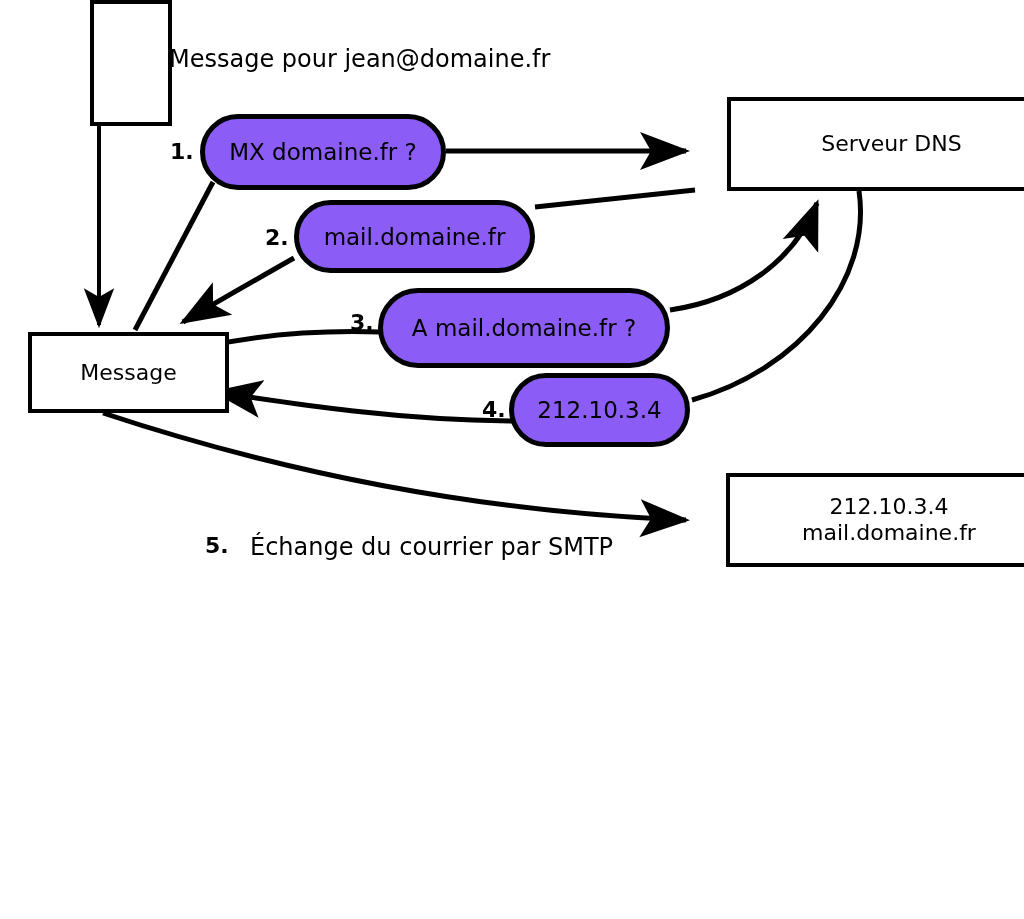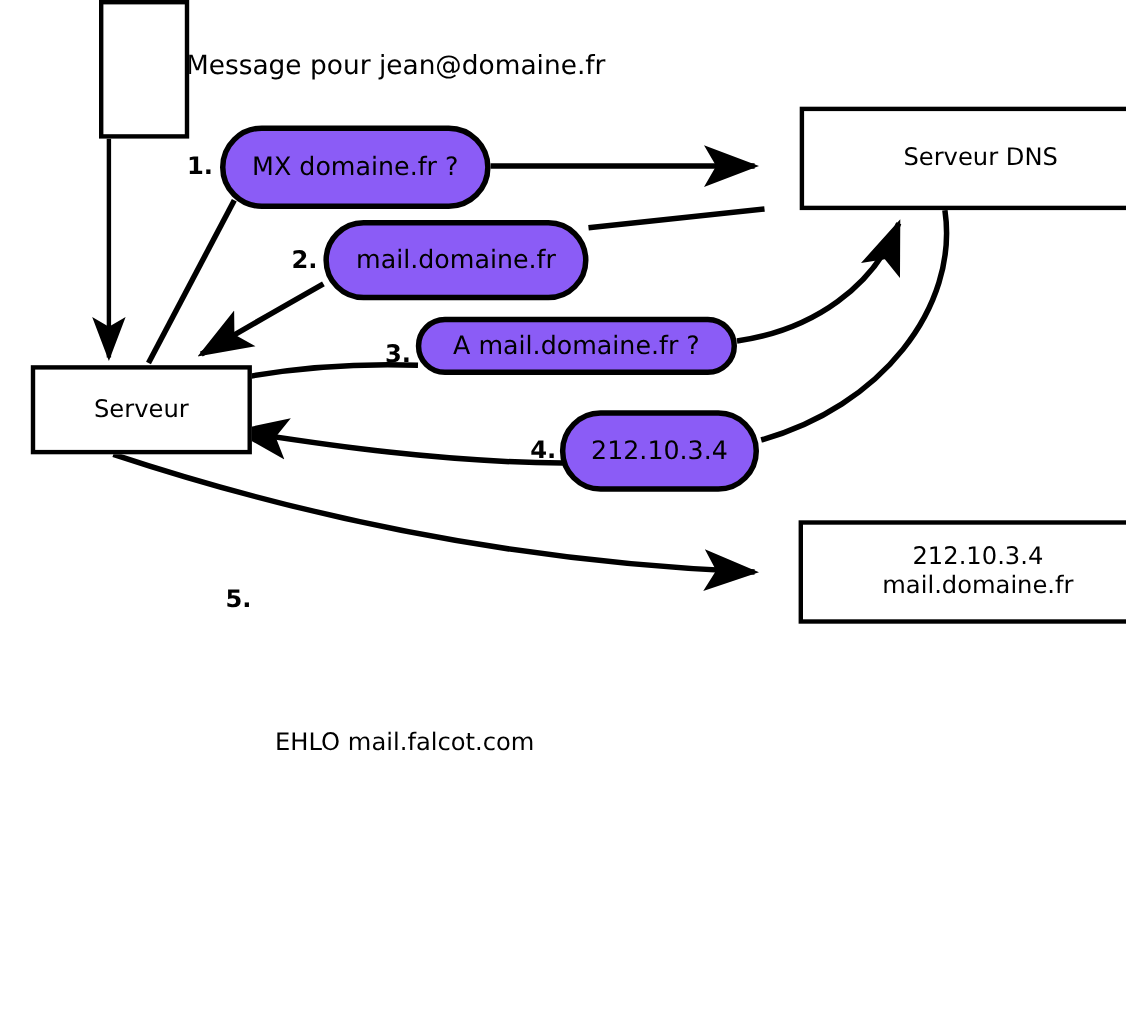--- a/index.html
+++ b/index.html
@@ -120,52 +120,52 @@
     <span></span>
   </div>
 
   <div class="caption" style="left:169px; top:45px;">Message pour jean@domaine.fr</div>
 
   <div class="node-box" style="left:695px; top:97px; width:329px; height:94px;">
     <span>Serveur DNS</span>
   </div>
 
   <div class="node-box" style="left:-4px; top:332px; width:201px; height:81px;">
-    <span>Serveur</span>
+    <span>Message</span>
   </div>
 
   <div class="node-box" style="left:694px; top:473px; width:326px; height:94px;">
     <span>212.10.3.4</span>
     <span>mail.domaine.fr</span>
   </div>
 
   <div class="step-num" style="left:170px; top:139px;">1.</div>
   <div class="bubble" style="left:200px; top:114px; width:246px; height:76px;">
     <span>MX domaine.fr ?</span>
   </div>
 
   <div class="step-num" style="left:265px; top:225px;">2.</div>
   <div class="bubble" style="left:294px; top:200px; width:241px; height:73px;">
     <span>mail.domaine.fr</span>
   </div>
 
   <div class="step-num" style="left:350px; top:310px;">3.</div>
-  <div class="bubble" style="left:378px; top:288px; width:292px; height:53px;justify-content:center;">
+  <div class="bubble" style="left:378px; top:288px; width:292px; height:80px;justify-content:center;">
     <span>A mail.domaine.fr ?</span>
   </div>
 
   <div class="step-num" style="left:482px; top:397px;">4.</div>
   <div class="bubble" style="left:509px; top:373px; width:181px; height:74px;">
     <span>212.10.3.4</span>
   </div>
 
   <div class="step-num" style="left:205px; top:533px;">5.</div>
+  <div class="caption" style="left:250px; top:533px;">Échange du courrier par SMTP</div>
 
   <div class="smtp-block" style="left:250px; top:597px;">
-    <span class="smtp-line">EHLO mail.falcot.com</span>
     
     
     
     
     
     
     
   </div>
 
 </div>

